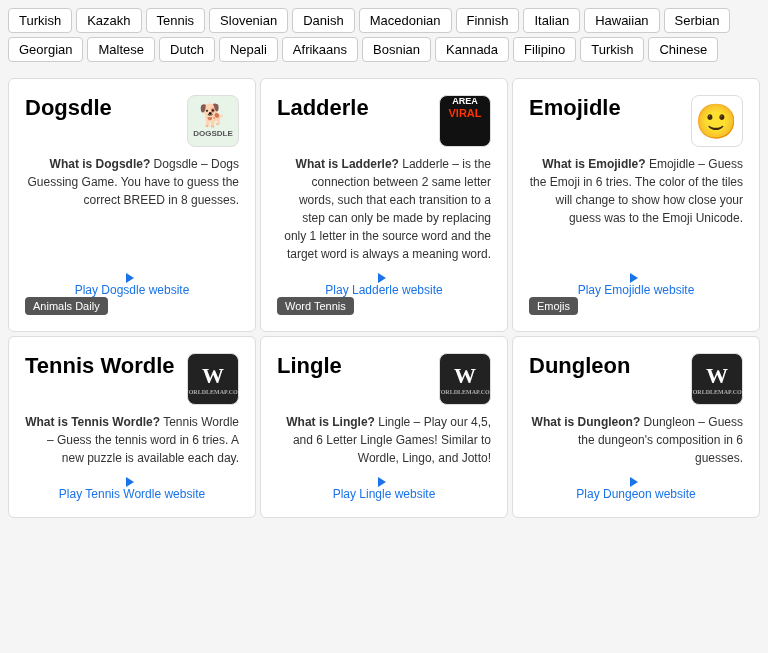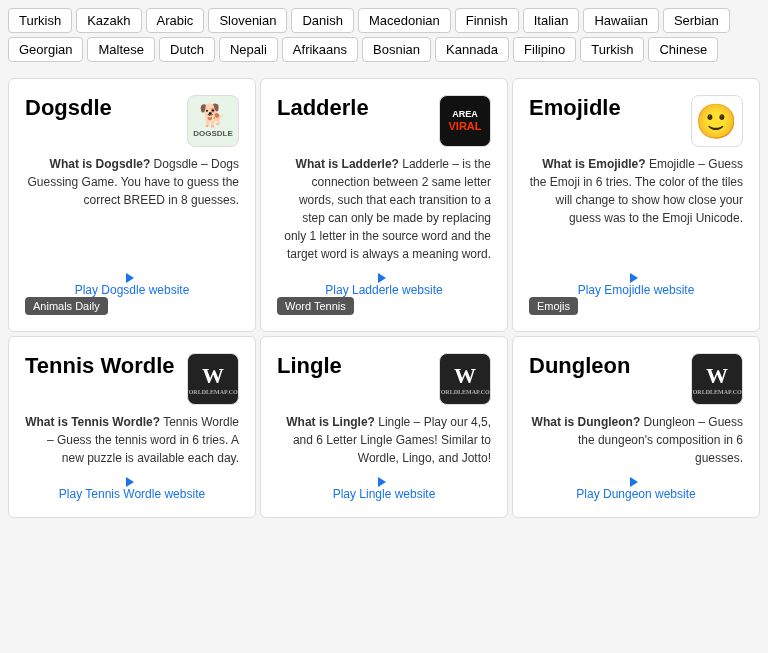--- a/index.html
+++ b/index.html
@@ -151,21 +151,21 @@
       text-align: center;
     }
   </style>
 </head>
 <body>
 
 <div>
   <div class="language-row" id="lang-row-1">
       <button class="lang-tag">Turkish</button>
       <button class="lang-tag">Kazakh</button>
-      <button class="lang-tag">Arabic</button>
+      <button class="lang-tag">Tennis</button>
       <button class="lang-tag">Slovenian</button>
       <button class="lang-tag">Danish</button>
       <button class="lang-tag">Macedonian</button>
       <button class="lang-tag">Finnish</button>
       <button class="lang-tag">Italian</button>
       <button class="lang-tag">Hawaiian</button>
       <button class="lang-tag">Serbian</button>
     </div>
   <div class="language-row" id="lang-row-2">
       <button class="lang-tag">Georgian</button>
@@ -196,21 +196,21 @@
     </p>
     <a class="card-link" href="#">
       <span class="play-icon"></span>
       <span>Play Dogsdle website</span>
     </a>
     <span class="card-badge">Animals Daily</span>
   </div>
       <div class="card">
     <div class="card-header">
       <div class="card-title">Ladderle</div>
-      <div class="card-icon icon-ladderle" style="background:#111;border-radius:8px;display:flex;flex-direction:column;align-items:center;justify-content:center;">
+      <div class="card-icon icon-ladderle" style="background:#111;border-radius:8px;display:flex;flex-direction:column;align-items:center;justify-content:flex-start;">
             <span style="font-size:9px;color:#fff;font-weight:bold;text-align:center;line-height:1.2;">AREA<br><span style="color:#ff3300;font-size:11px;">VIRAL</span></span>
           </div>
     </div>
     <p class="card-desc">
       <strong>What is Ladderle?</strong> Ladderle – is the connection between 2 same letter words, such that each transition to a step can only be made by replacing only 1 letter in the source word and the target word is always a meaning word.
     </p>
     <a class="card-link" href="#">
       <span class="play-icon"></span>
       <span>Play Ladderle website</span>
     </a>

